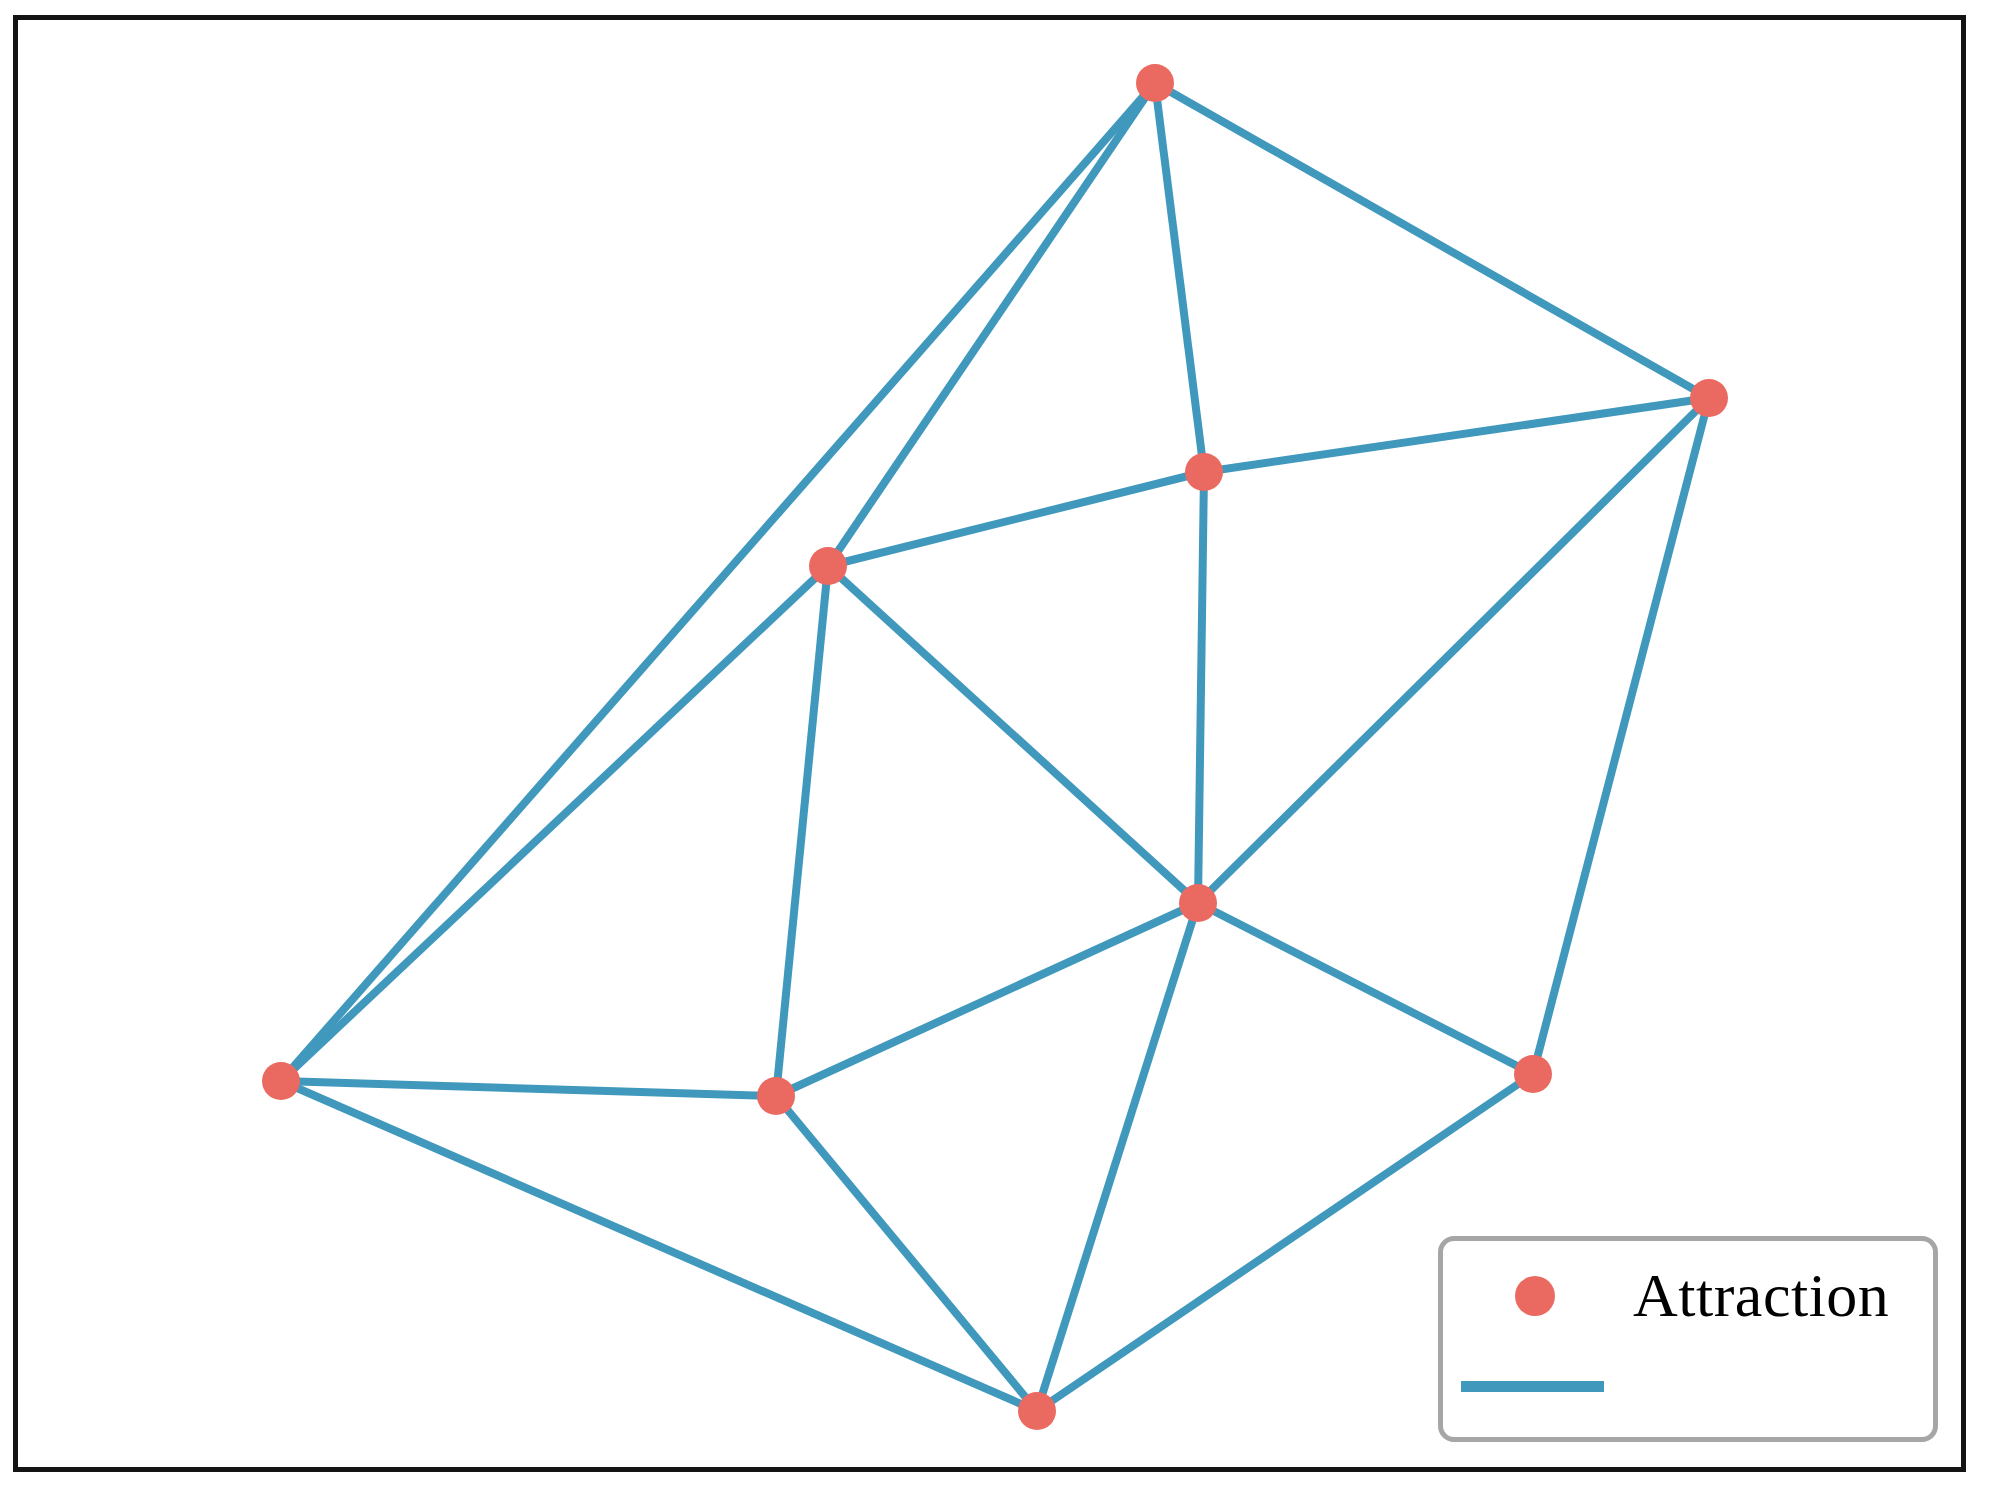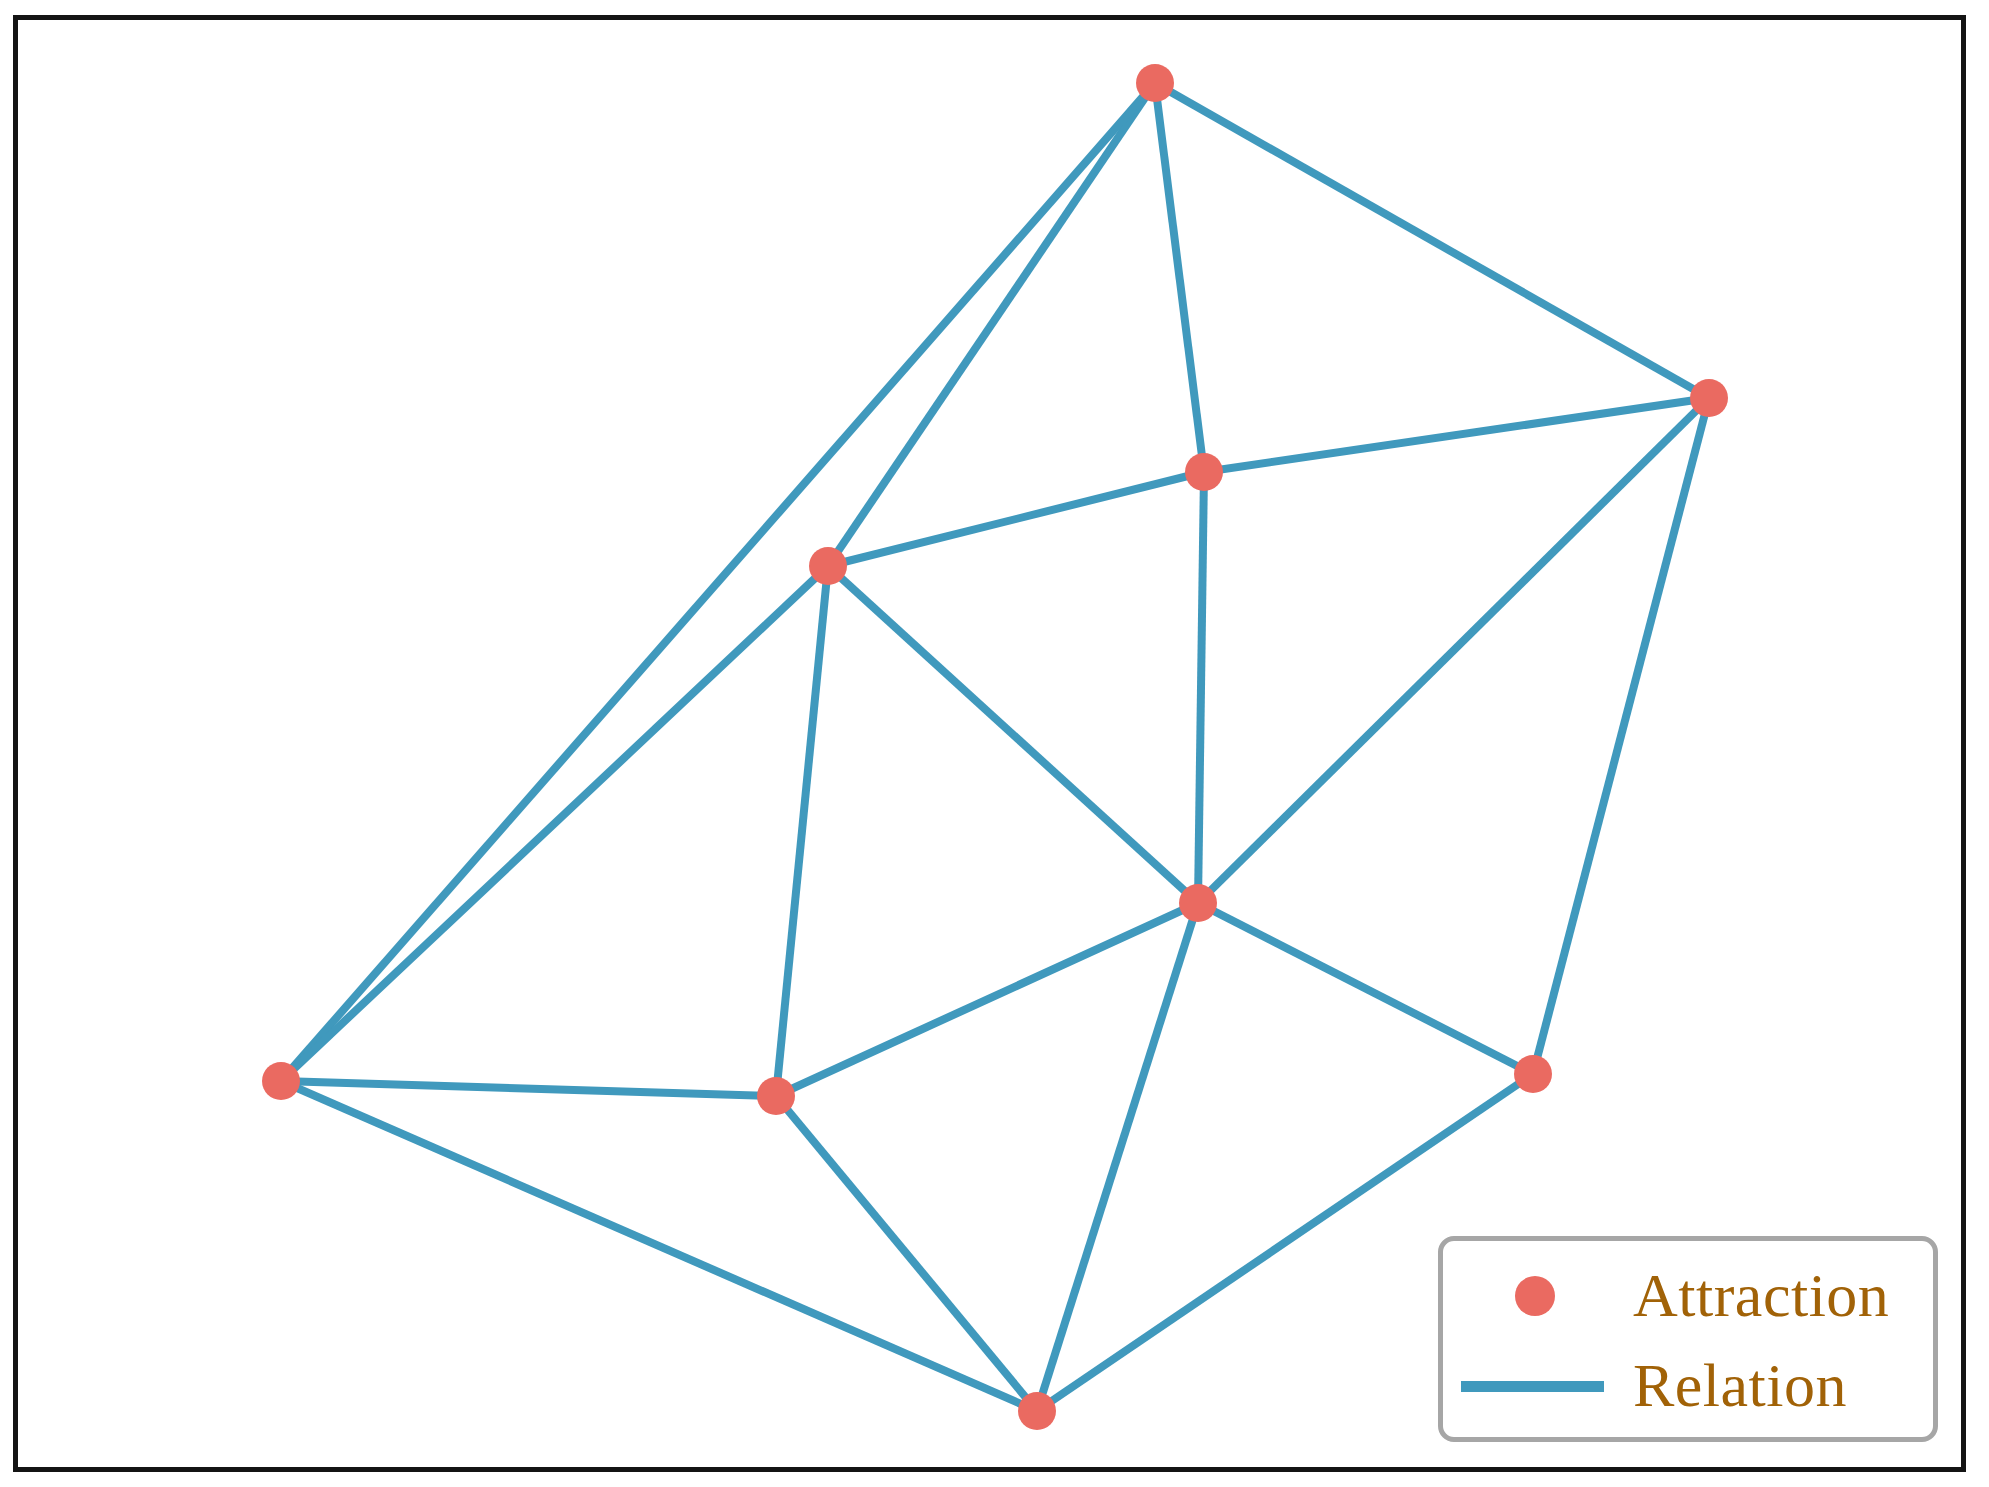--- a/index.html
+++ b/index.html
@@ -80,21 +80,21 @@
     position: absolute;
     left: 18px;
     top: 40px;
     width: 143px;
     height: 11px;
     background: #4099bd;
   }
   .legend-label {
     font-family: "Liberation Serif", serif;
     font-size: 62px;
-    color: #a16207;
+    color: #000000;
     line-height: 1;
     letter-spacing: 0.5px;
     white-space: nowrap;
     padding-left: 10px;
   }
 </style>
 </head>
 <body>
 
 <div id="figure">
@@ -140,17 +140,16 @@
     <div class="legend-row" id="legend-row-attraction">
       <span class="legend-handle">
         <span class="legend-marker-dot"></span>
       </span>
       <span class="legend-label">Attraction</span>
     </div>
     <div class="legend-row" id="legend-row-relation">
       <span class="legend-handle">
         <span class="legend-marker-line"></span>
       </span>
-      <span class="legend-label">Relation</span>
     </div>
   </div>
 
 </div>
 
 </body></html>

